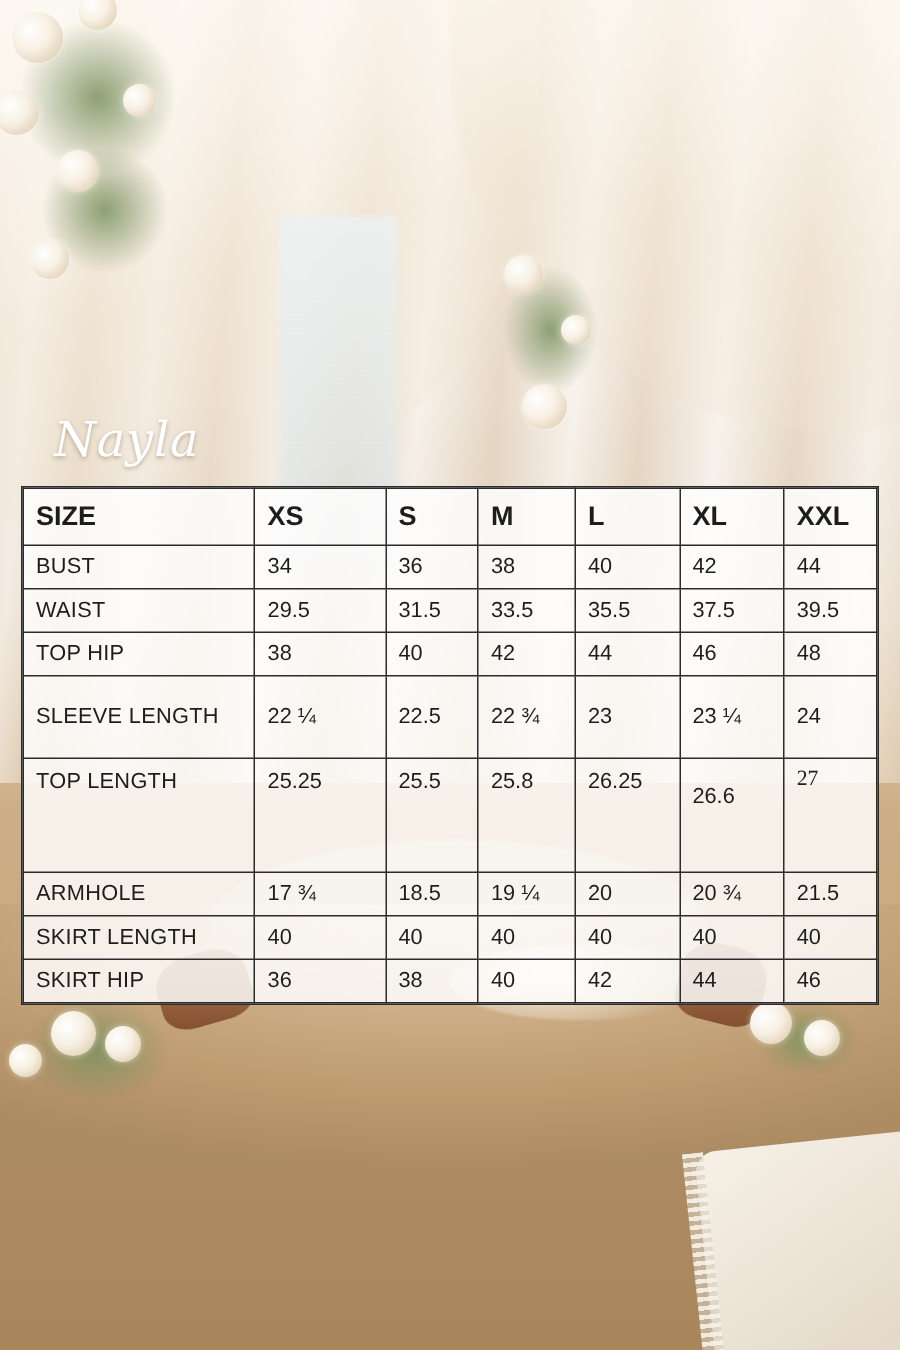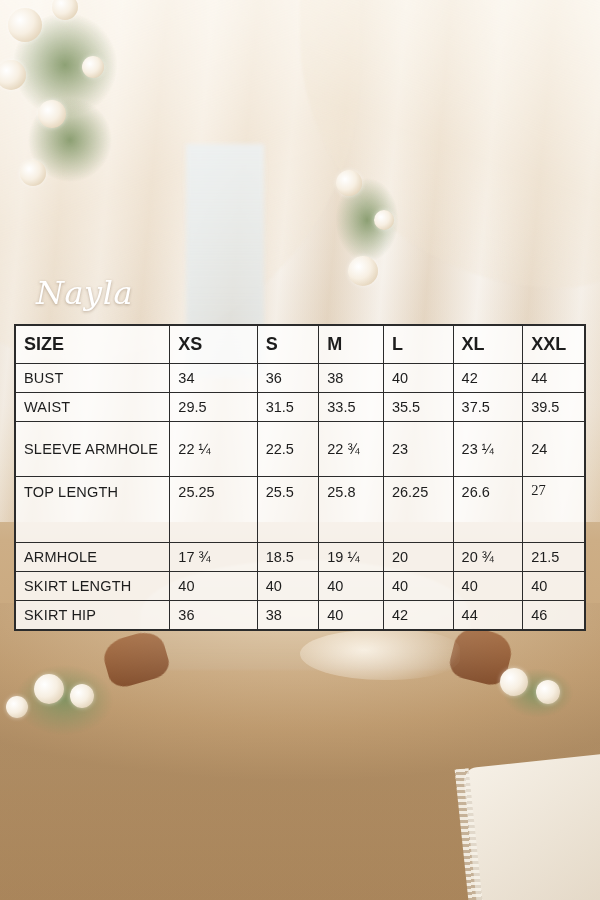--- a/index.html
+++ b/index.html
@@ -269,36 +269,45 @@
         </tr>
         <tr>
           <td>WAIST</td>
           <td>29.5</td>
           <td>31.5</td>
           <td>33.5</td>
           <td>35.5</td>
           <td>37.5</td>
           <td>39.5</td>
         </tr>
+        <tr>
+          <td>TOP HIP</td>
+          <td>38</td>
+          <td>40</td>
+          <td>42</td>
+          <td>44</td>
+          <td>46</td>
+          <td>48</td>
+        </tr>
         <tr class="row-tall">
-          <td class="cell-twoline" style="white-space:normal; width:120px;">SLEEVE ARMHOLE</td>
+          <td class="cell-twoline" style="white-space:normal; width:120px;">SLEEVE LENGTH</td>
           <td>22 ¼</td>
           <td>22.5</td>
           <td>22 ¾</td>
           <td>23</td>
           <td>23 ¼</td>
           <td>24</td>
         </tr>
         <tr class="row-xtall">
           <td style="vertical-align:top; padding-top:6px;">TOP LENGTH</td>
           <td style="vertical-align:top; padding-top:6px;">25.25</td>
           <td style="vertical-align:top; padding-top:6px;">25.5</td>
           <td style="vertical-align:top; padding-top:6px;">25.8</td>
           <td style="vertical-align:top; padding-top:6px;">26.25</td>
-          <td style="vertical-align:top; padding-top:6px;">26.6</td>
+          <td style="vertical-align:top; padding-top:16px;">26.6</td>
           <td style="vertical-align:top; padding-top:4px;font-family:Liberation Serif, serif;">27</td>
         </tr>
         <tr>
           <td>ARMHOLE</td>
           <td>17 ¾</td>
           <td>18.5</td>
           <td>19 ¼</td>
           <td>20</td>
           <td>20 ¾</td>
           <td>21.5</td>

